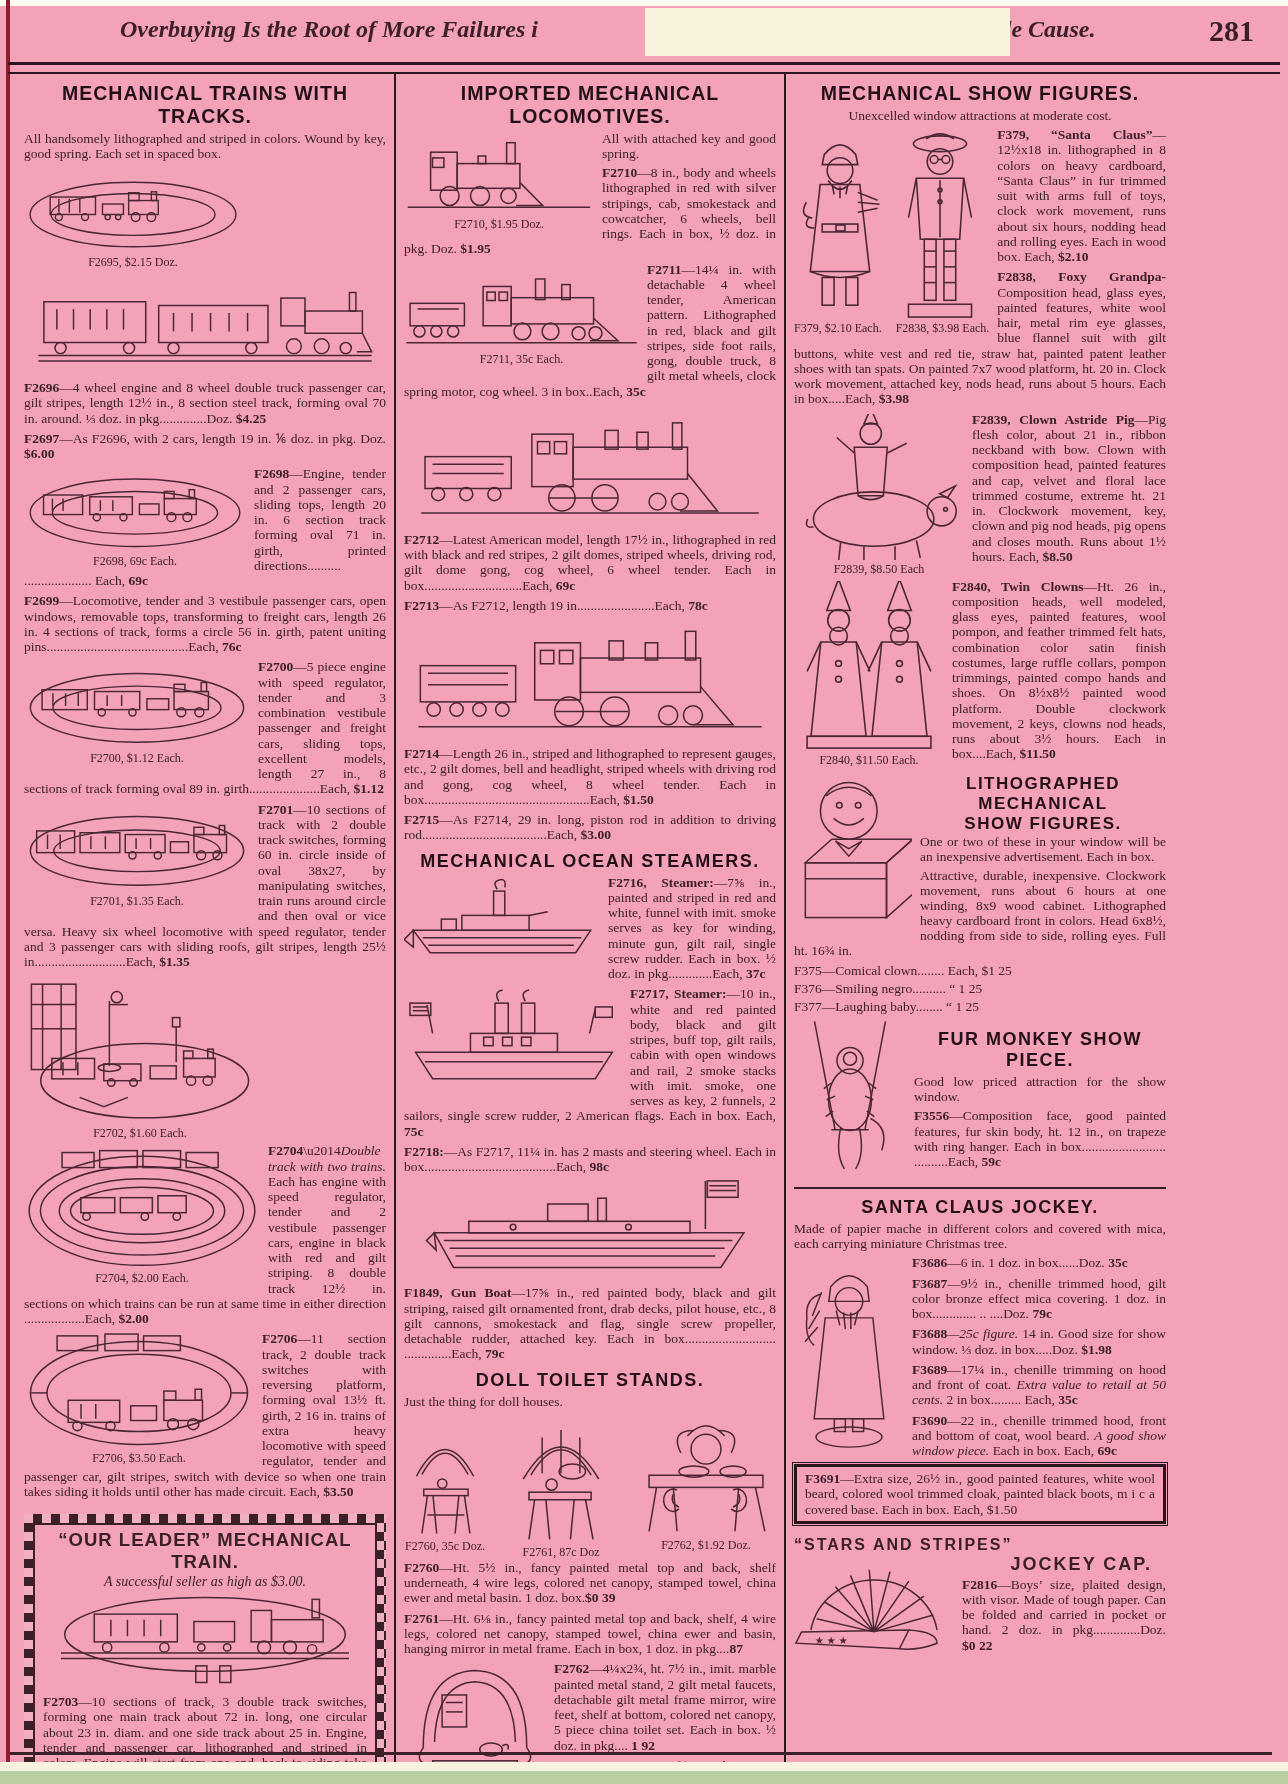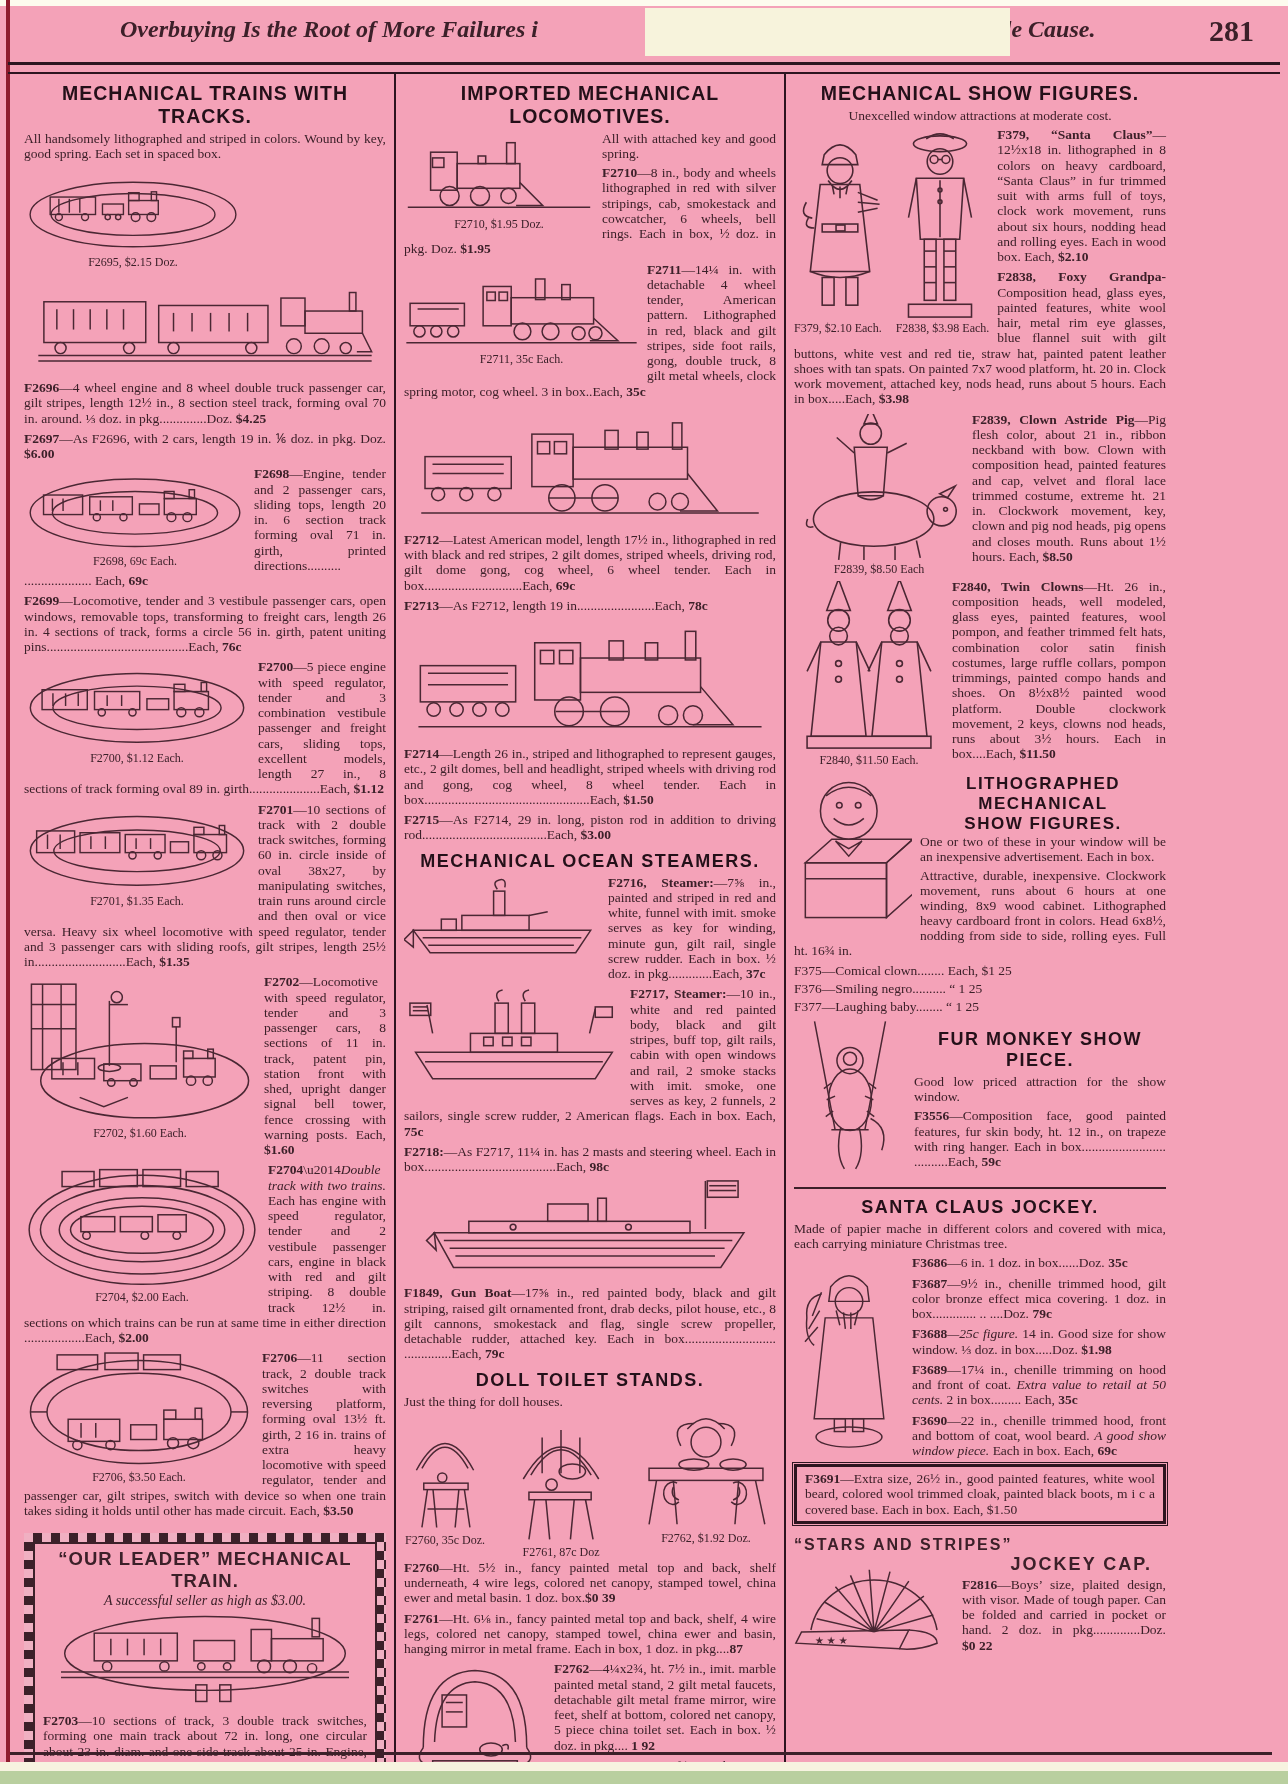--- a/index.html
+++ b/index.html
@@ -31,21 +31,21 @@
   h3{font-family:"Liberation Sans",sans-serif;font-size:18px;letter-spacing:1.5px;
      text-align:center;margin:8px 0 3px 0;color:#241019;}
   .intro{font-size:13.5px;line-height:1.12;text-align:justify;margin:0 0 4px 0;}
   .entry{font-size:13.5px;line-height:1.13;text-align:justify;margin:0 0 5px 0;}
   .entry .num{font-weight:bold;}
   .entry .price{font-weight:bold;white-space:nowrap;}
   .entry em{}
   .fig{float:left;margin:2px 8px 2px 0;text-align:center;}
   .fig svg{display:block;margin:0 auto;stroke:#4a2733;fill:none;stroke-width:1.6;}
   .figcap{font-size:12px;margin-top:0;text-align:center;}
-  .figrow{display:flex;justify-content:space-between;align-items:flex-start;}
+  .figrow{display:flex;justify-content:space-between;align-items:center;}
   .clear{clear:both;}
   .centerfig{text-align:center;margin:2px 0;}
   .centerfig svg{display:inline-block;stroke:#4a2733;fill:none;stroke-width:1.6;}
 
   .leaderbox{margin:10px 0 0 0;padding:9px;
      background:repeating-conic-gradient(#3c2029 0 25%, #f0b0c2 0 50%) 0 0/18px 18px;}
   .leaderbox-inner{background:#f4a2b8;border:2px solid #3c2029;padding:4px 8px 6px 8px;}
   .lb-title{font-family:"Liberation Sans",sans-serif;font-size:18.5px;letter-spacing:1px;
      font-weight:bold;text-align:center;margin:0;}
   .lb-sub{font-style:italic;text-align:center;font-size:14px;margin:1px 0 2px 0;}
@@ -242,21 +242,20 @@
           <rect x="136" y="96" width="28" height="14"></rect>
           <rect x="172" y="88" width="34" height="20"></rect>
             <rect x="172" y="80" width="10" height="8"></rect>
             <rect x="198" y="78" width="6" height="10"></rect>
           <circle cx="180" cy="112" r="5"></circle>
             <circle cx="198" cy="112" r="5"></circle>
           <polyline points="60,130 86,140 112,130"></polyline>
         </svg>
         <div class="figcap">F2702, $1.60 Each.</div>
       </div>
-      <p class="entry"><span class="num">F2702</span><span>—Locomotive with speed regulator, tender and 3 passenger cars, 8 sections of 11 in. track, patent pin, station front with shed, upright danger signal bell tower, fence crossing with warning posts.  Each, </span><span class="price">$1.60</span></p>
       <div class="clear"></div>
 
       <div class="fig">
         <svg width="236" height="126" viewBox="0 0 250 134">
           <ellipse cx="125" cy="70" rx="120" ry="58"></ellipse>
             <ellipse cx="125" cy="70" rx="108" ry="47"></ellipse>
           <ellipse cx="125" cy="70" rx="88" ry="34"></ellipse>
             <ellipse cx="125" cy="70" rx="76" ry="25"></ellipse>
           <rect x="40" y="8" width="34" height="16"></rect>
             <rect x="80" y="6" width="40" height="18"></rect>

